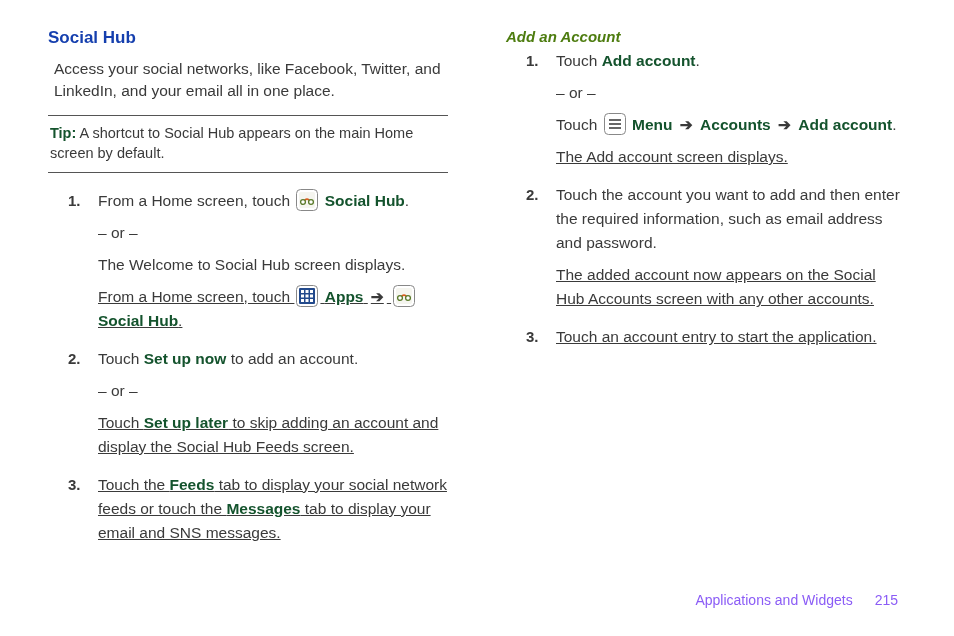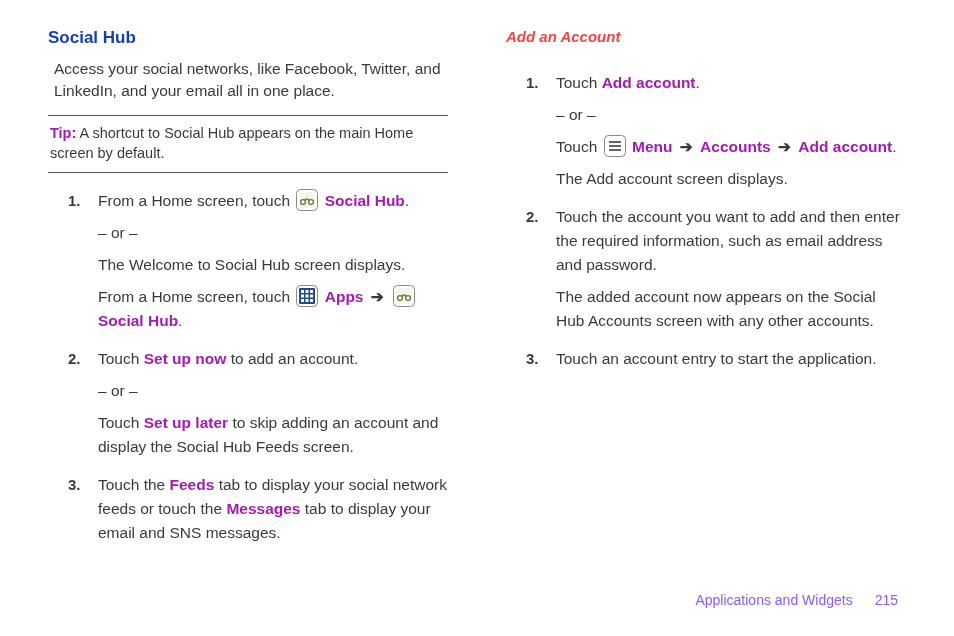--- a/index.html
+++ b/index.html
@@ -24,22 +24,22 @@
     font-size: 17px;
     font-weight: 700;
     color: #153fae;
     margin-bottom: 10px;
     font-family: Arial, Helvetica, sans-serif;
   }
   .heading-sub {
     font-size: 15px;
     font-weight: 700;
     font-style: italic;
-    color: #ef4444;
-    margin-bottom: 26px;
+    color: #4d7c0f;
+    margin-bottom: 4px;
   }
   .intro {
     font-size: 15.5px;
     line-height: 1.4;
     margin-left: 6px;
     margin-bottom: 14px;
   }
   .tipbox {
     border-top: 1px solid #555;
     border-bottom: 1px solid #555;
@@ -65,23 +65,23 @@
     content: counter(step) ".";
     position: absolute;
     left: 20px;
     top: 0;
     font-weight: 700;
     font-size: 15px;
   }
   ol.steps > li .p {
     margin-bottom: 8px;
   }
-  ol.steps > li .p:last-child { margin-bottom: 0; }
+  ol.steps > li .p:last-child { margin-bottom: 0; text-decoration: underline; }
   .or { }
-  b { font-weight: 700; color:#a21caf; }
+  b { font-weight: 700; color:#14532d; }
   .icon {
     display: inline-block;
     vertical-align: -5px;
     margin: 0 2px;
   }
   .icon svg { display: block; }
   .arrow { font-weight: 700; padding: 0 3px; }
   .footer {
     position: absolute;
     bottom: 28px;

